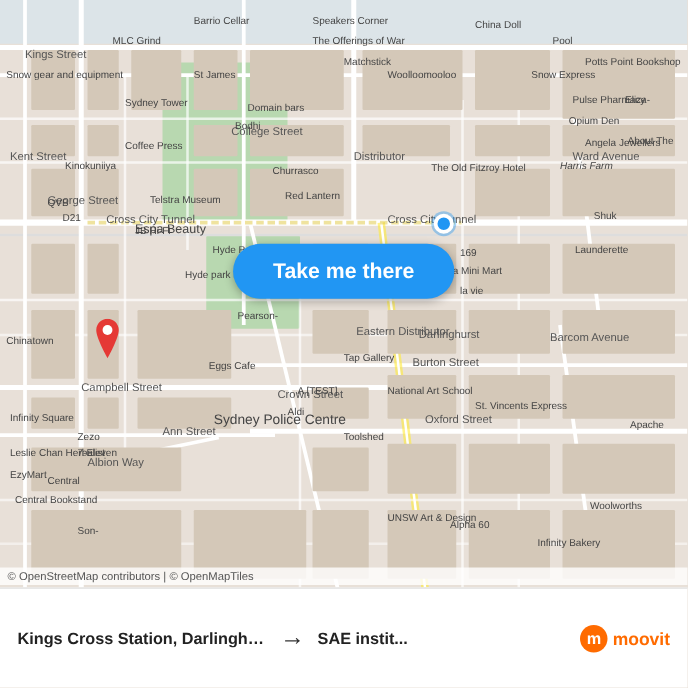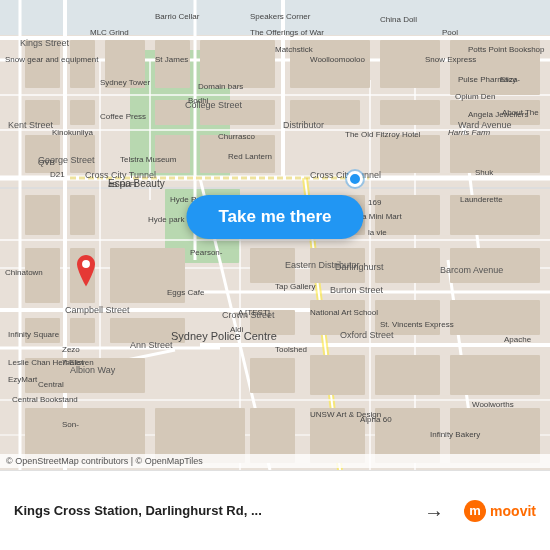--- a/index.html
+++ b/index.html
@@ -399,20 +399,23 @@
 </div>
 
 <div id="bottom-bar">
   <div class="route-info">
     <div class="route-from">
       <span class="route-from-name">Kings Cross Station, Darlinghurst Rd, ...</span>
     </div>
     <div class="arrow-icon">
       <span>→</span>
     </div>
+    <div class="route-to">
+      <span class="route-to-name">SAE instit...</span>
+    </div>
   </div>
 
   <div class="moovit-logo">
     <div class="moovit-m">
       <span>m</span>
     </div>
     <span class="moovit-text">moovit</span>
   </div>
 </div>
 

